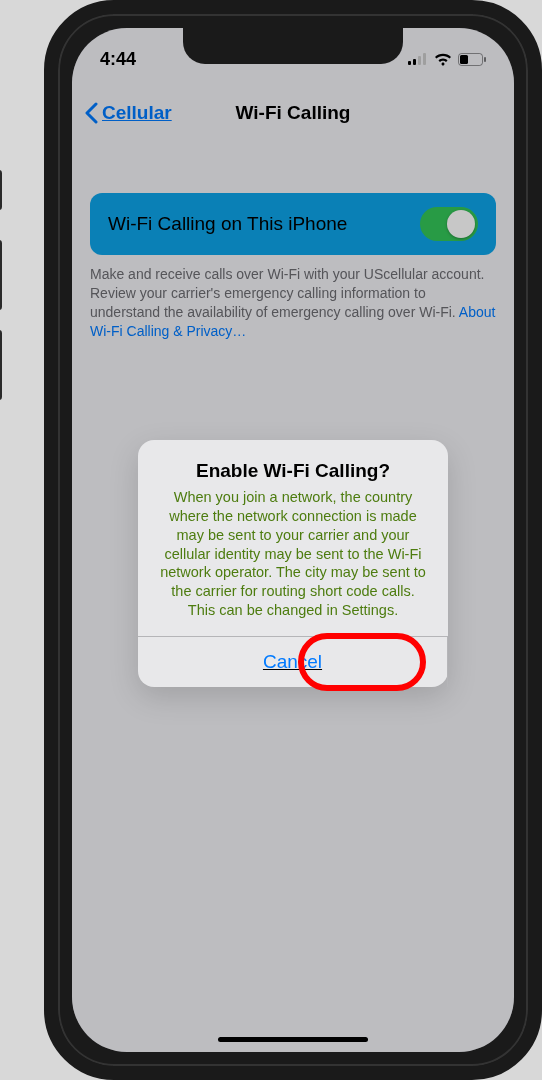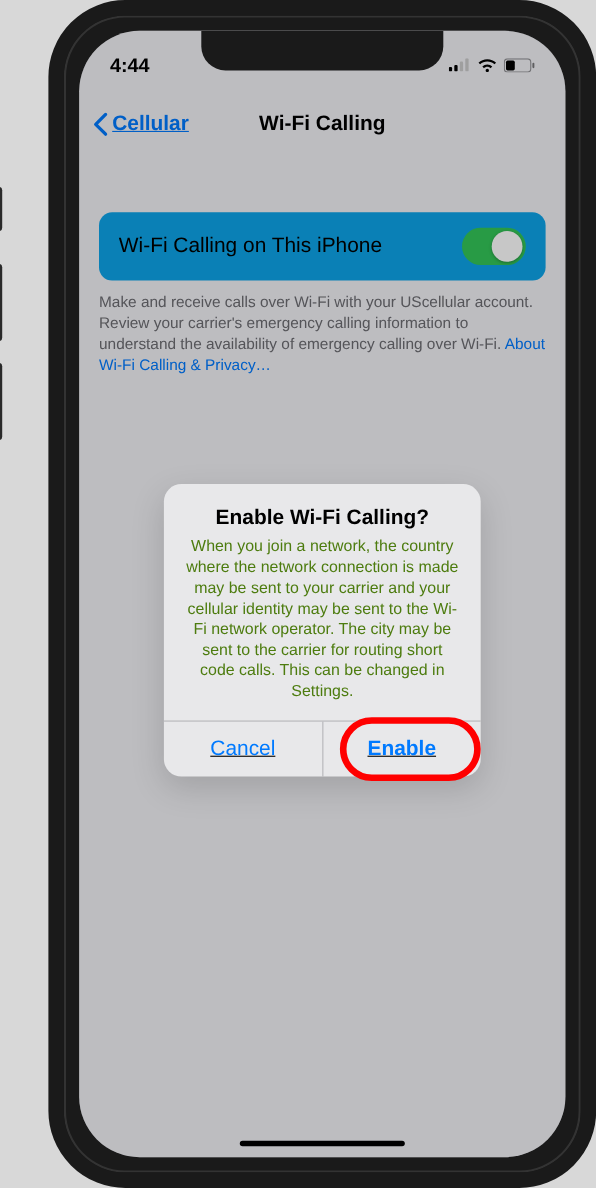--- a/index.html
+++ b/index.html
@@ -158,21 +158,21 @@
     }
     .footer-link {
       color: #007aff;
     }
     
     .alert {
       position: absolute;
       left: 50%;
       top: 412px;
       transform: translateX(-50%);
-      width: 288px;
+      width: 310px;
       background: #e8e8ea;
       border-radius: 16px;
       overflow: visible;
       z-index: 30;
       box-shadow: 0 10px 30px rgba(0,0,0,0.15);
     }
     .alert-content {
       padding: 20px 18px 16px;
       text-align: center;
     }
@@ -285,20 +285,19 @@
 
     <div class="dimmer"></div>
 
     <div class="alert">
       <div class="alert-content">
         <div class="alert-title">Enable Wi-Fi Calling?</div>
         <div class="alert-message">When you join a network, the country where the network connection is made may be sent to your carrier and your cellular identity may be sent to the Wi-Fi network operator. The city may be sent to the carrier for routing short code calls. This can be changed in Settings.</div>
       </div>
       <div class="alert-buttons">
         <div class="alert-button">Cancel</div>
-        <div class="alert-button bold">Enable</div>
       </div>
       <div class="red-highlight"></div>
     </div>
 
     <div class="home-indicator"></div>
   </div>
 </div>
 
 </body></html>

